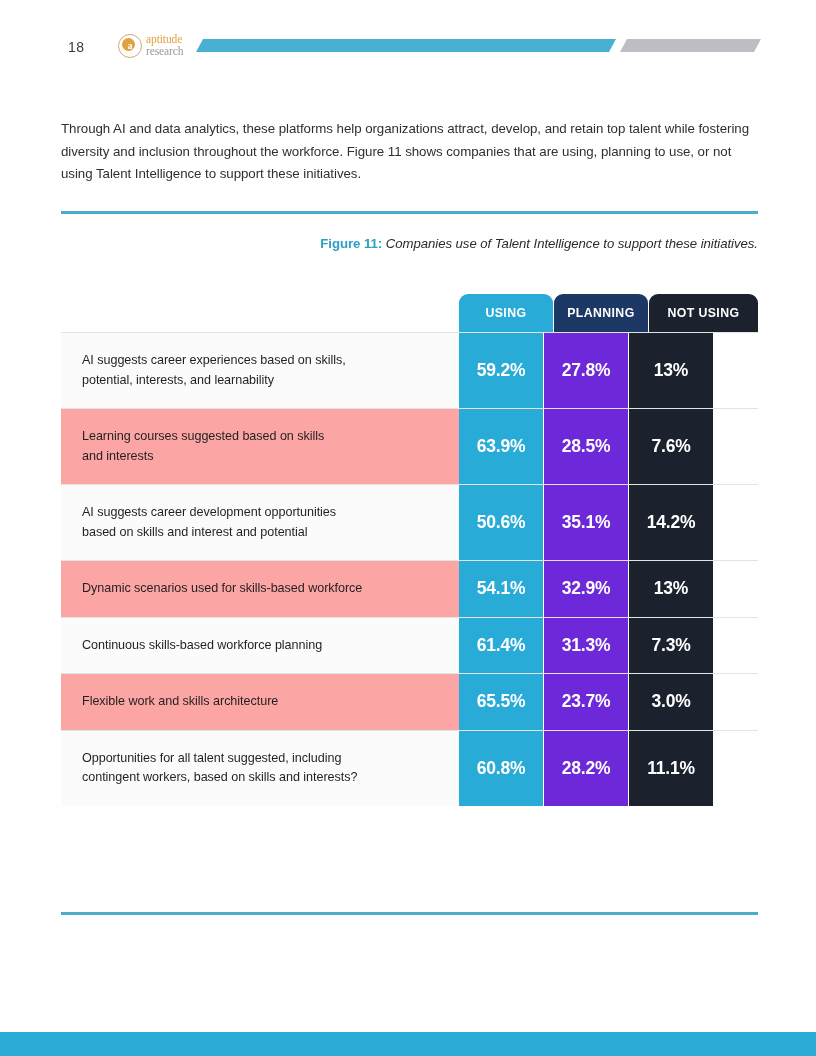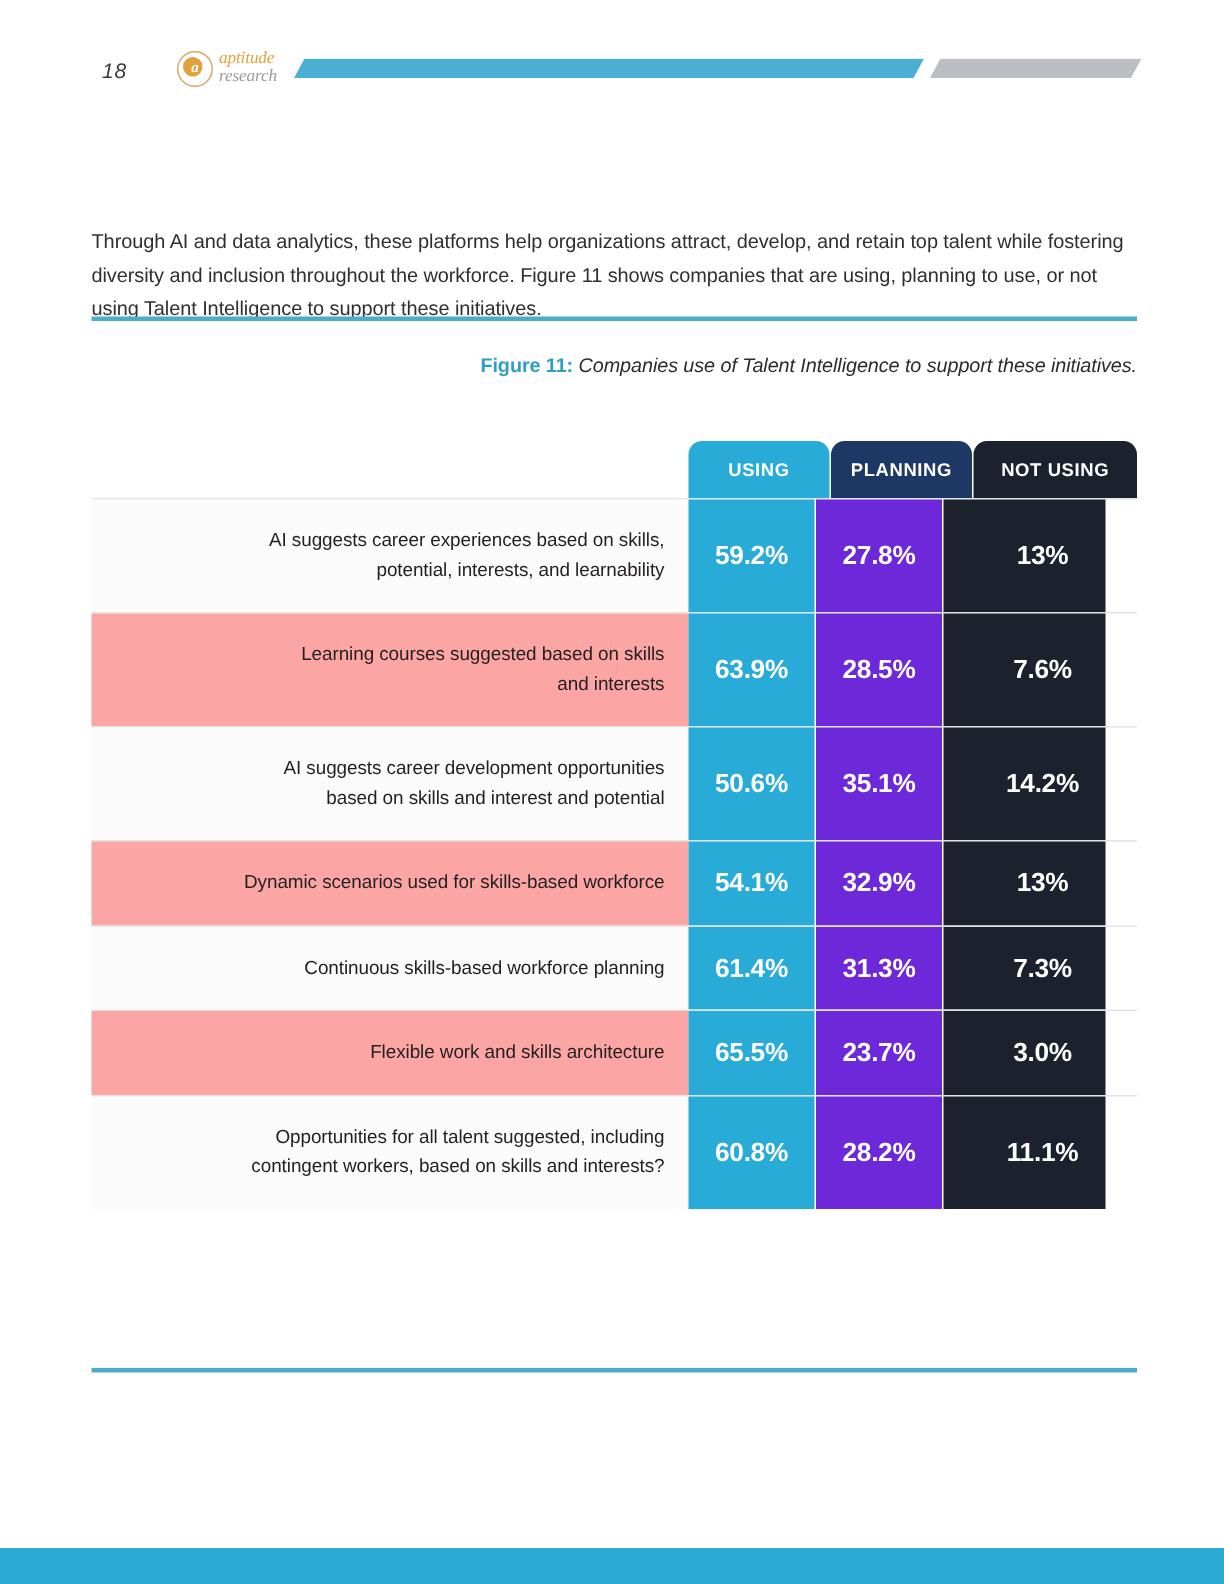--- a/index.html
+++ b/index.html
@@ -16,21 +16,20 @@
     overflow: hidden;
   }
 
   
   .page-header {
     position: absolute;
     left: 0;
     top: 0;
     width: 681px;
     height: 86px;
-    font-style: italic;
   }
   .page-number {
     position: absolute;
     left: 68px;
     top: 39px;
     font-size: 14px;
     letter-spacing: 0.5px;
     color: #3b3b3b;
   }
   .brand-logo {
@@ -109,21 +108,20 @@
   
   .body-copy {
     position: absolute;
     left: 61px;
     top: 118px;
     width: 698px;
     font-size: 13.3px;
     line-height: 22.5px;
     color: #2f2f2f;
     letter-spacing: -0.05px;
-    margin-top: 32px;
   }
 
   
   .rule {
     position: absolute;
     left: 61px;
     width: 697px;
     height: 2.5px;
     background: #4badc9;
   }
@@ -176,21 +174,20 @@
     justify-content: center;
   }
   .th-using    { background: #29abd8; }
   .th-planning { background: #1d3864; width: 99px; margin-left: 1px; }
   .th-notusing { background: #1b222e; width: 115px; margin-left: 1px; }
 
   .tbl-row {
     display: flex;
     border-top: 1px solid #e2e4e5;
     position: relative;
-    text-align: right;
   }
   .tbl-row:first-of-type { border-top: none; }
   .tbl-row.shade .td-label { background: #fca5a5; }
   .tbl-row.plain .td-label { background: #fbfbfb; }
 
   .td-label {
     width: 398px;
     padding: 18px 16px 18px 21px;
     box-sizing: border-box;
     font-size: 12.6px;
@@ -203,21 +200,21 @@
     display: flex;
     align-items: center;
     justify-content: center;
     color: #ffffff;
     font-size: 17.5px;
     font-weight: bold;
     letter-spacing: -0.2px;
   }
   .td-using    { background: #29abd8; }
   .td-planning { background: #6d28d9; margin-left: 1px; }
-  .td-notusing { background: #1b222e; margin-left: 1px; padding-left: 24px; }
+  .td-notusing { background: #1b222e; margin-left: 1px; }
 
   
   .footer-bar {
     position: absolute;
     left: 0;
     top: 1032px;
     width: 816px;
     height: 24px;
     background: #2aabd6;
   }

